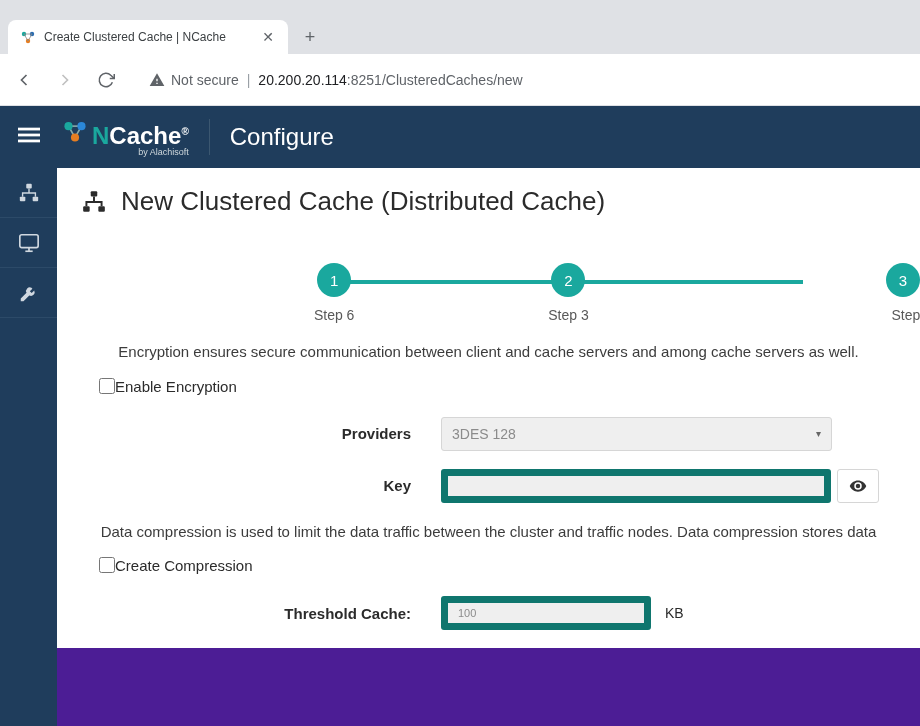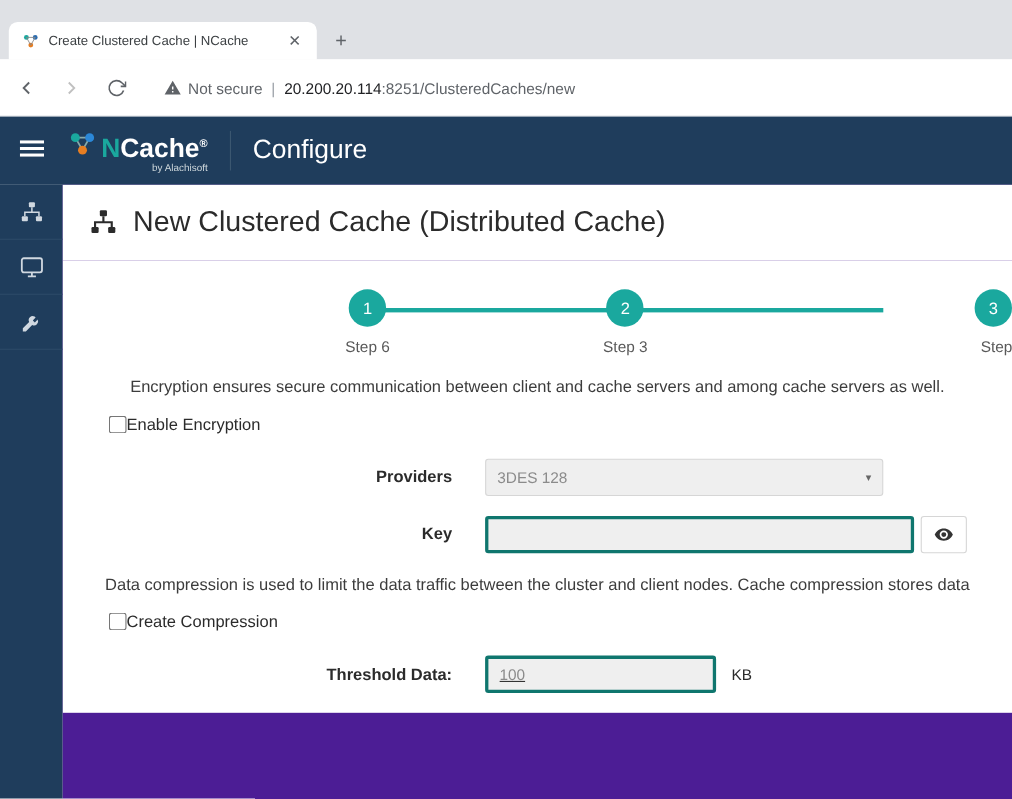--- a/index.html
+++ b/index.html
@@ -59,24 +59,24 @@
     .section { padding: 0 24px 0 24px; }
     .section h2 { font-size: 28px; font-weight: 400; color: #2b2b2b; padding-bottom: 12px; border-bottom: 1px solid #e0e0e0; margin-bottom: 22px; }
     .section p { font-size: 15px; color: #3c3c3c; margin-bottom: 14px; line-height: 1.5; text-align: center; }
     
     .checkbox-row { display: flex; align-items: flex-start; gap: 0; margin: 10px 0 22px 18px; font-size: 15px; color: #2b2b2b; }
     .checkbox-row input { width: 16px; height: 16px; }
     
     .form-row { display: flex; align-items: center; margin-bottom: 18px; }
     .form-label { width: 360px; text-align: right; font-size: 15px; font-weight: 600; color: #2b2b2b; padding-right: 30px; }
     .form-control { flex: 0 0 auto; }
-    .select { width: 362px; height: 34px; background: #efefef; border: 1px solid #d6d6d6; border-radius: 3px; padding: 0 10px; font-size: 14px; color: #8b8b8b; display: flex; align-items: center; justify-content: space-between; }
+    .select { width: 391px; height: 34px; background: #efefef; border: 1px solid #d6d6d6; border-radius: 3px; padding: 0 10px; font-size: 14px; color: #8b8b8b; display: flex; align-items: center; justify-content: space-between; }
     .select-arrow { color: #666; font-size: 10px; }
     .input-group { display: flex; gap: 6px; align-items: center; }
-    .text-input { width: 390px; height: 34px; background: #efefef; border: 3px solid #0f766e; border-radius: 3px; padding: 0 10px; font-size: 14px; color: #333; text-decoration: underline; }
+    .text-input { width: 390px; height: 34px; background: #efefef; border: 7px solid #0f766e; border-radius: 3px; padding: 0 10px; font-size: 11px; color: #333; }
     .text-input.short { width: 210px; }
     .eye-btn { width: 42px; height: 34px; background: #fff; border: 1px solid #d6d6d6; border-radius: 3px; display: flex; align-items: center; justify-content: center; cursor: pointer; }
     .unit { font-size: 14px; color: #2b2b2b; margin-left: 8px; }
     .text-input::placeholder { color: #8b8b8b; }
   </style>
 </head>
 <body>
 
 <div class="browser-tabs">
   <div class="tab">
@@ -233,29 +233,29 @@
           <div class="form-control input-group">
             <input class="text-input" type="password" value="" style="">
             <div class="eye-btn">
               <svg width="18" height="18" viewBox="0 0 24 24" fill="#333">
                   <path d="M12 4.5C7 4.5 2.73 7.61 1 12c1.73 4.39 6 7.5 11 7.5s9.27-3.11 11-7.5c-1.73-4.39-6-7.5-11-7.5zM12 17a5 5 0 1 1 0-10 5 5 0 0 1 0 10zm0-8a3 3 0 1 0 0 6 3 3 0 0 0 0-6z"></path>
                 </svg>
             </div>
           </div>
         </div>
 
-        <p>Data compression is used to limit the data traffic between the cluster and client nodes. Cache compression stores data</p>
+        <p>Data compression is used to limit the data traffic between the cluster and traffic nodes. Data compression stores data</p>
 
         <label class="checkbox-row">
           <input type="checkbox" style="">
           <span>Create Compression</span>
         </label>
 
         <div class="form-row">
-          <div class="form-label">Threshold Data:</div>
+          <div class="form-label">Threshold Cache:</div>
           <div class="form-control input-group">
             <input class="text-input short" type="text" disabled="" placeholder="100" style="">
             <span class="unit">KB</span>
           </div>
         </div>
       </div>
     </div>
   </div>
 </div>
 

